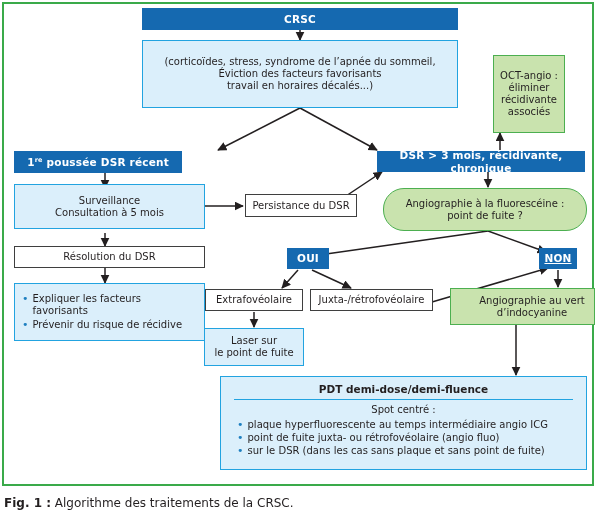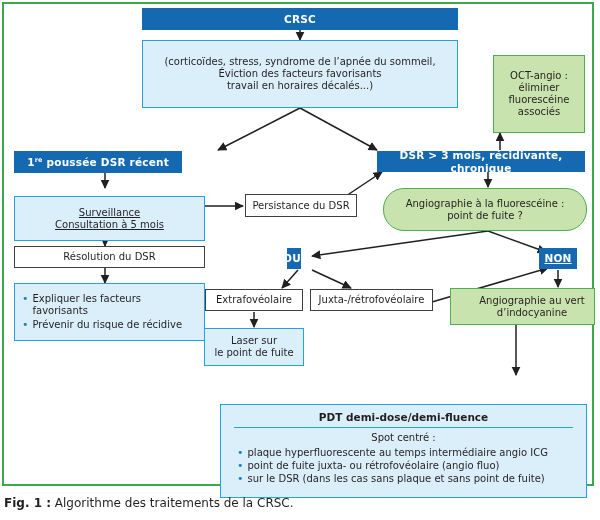--- a/index.html
+++ b/index.html
@@ -66,38 +66,38 @@
 <div class="node blue-hdr" style="left:142px;top:8px;width:316px;height:22px;">
   <span>CRSC</span>
 </div>
 
 <div class="node lightblue" style="left:142px;top:40px;width:316px;height:68px;">
   <span>(corticoïdes, stress, syndrome de l’apnée du sommeil,</span>
   <span>Éviction des facteurs favorisants</span>
   <span>travail en horaires décalés...)</span>
 </div>
 
-<div class="node green" style="left:493px;top:55px;width:92px;height:78px;">
+<div class="node green" style="left:493px;top:55px;width:72px;height:78px;">
   <span>OCT-angio :</span>
   <span>éliminer</span>
-  <span>fluorescéine</span>
+  <span>récidivante</span>
   <span>associés</span>
 </div>
 
 <div class="node blue-hdr" style="left:14px;top:151px;width:168px;height:22px;">
   <span>
     <span>1</span><span class="sup">re</span><span> poussée DSR récent</span>
   </span>
 </div>
 
 <div class="node blue-hdr" style="left:377px;top:151px;width:208px;height:21px;">
   <span>DSR &gt; 3 mois, récidivante, chronique</span>
 </div>
 
-<div class="node lightblue" style="left:14px;top:196px;width:191px;height:45px;text-decoration:underline;">
+<div class="node lightblue" style="left:14px;top:184px;width:191px;height:45px;">
   <span>Surveillance</span>
   <span>Consultation à 5 mois</span>
 </div>
 
 <div class="node white" style="left:245px;top:194px;width:112px;height:23px;">
   <span>Persistance du DSR</span>
 </div>
 
 <div class="node green" style="left:383px;top:188px;width:204px;height:43px;border-radius:21px;">
   <span>Angiographie à la fluorescéine :</span>
@@ -112,21 +112,21 @@
   <div class="bul">
     <span class="dot">•</span>
     <span>Expliquer les facteurs favorisants</span>
   </div>
   <div class="bul">
     <span class="dot">•</span>
     <span>Prévenir du risque de récidive</span>
   </div>
 </div>
 
-<div class="node blue-hdr" style="left:287px;top:248px;width:14px;height:21px;">
+<div class="node blue-hdr" style="left:287px;top:248px;width:42px;height:21px;">
   <span>OUI</span>
 </div>
 
 <div class="node blue-hdr" style="left:539px;top:248px;width:38px;height:21px;text-decoration:underline;">
   <span>NON</span>
 </div>
 
 <div class="node white" style="left:205px;top:289px;width:98px;height:22px;">
   <span>Extrafovéolaire</span>
 </div>
@@ -138,21 +138,21 @@
 <div class="node green" style="left:450px;top:288px;width:145px;height:37px;padding-left:19px;">
   <span>Angiographie au vert</span>
   <span>d’indocyanine</span>
 </div>
 
 <div class="node lightblue" style="left:204px;top:328px;width:100px;height:38px;">
   <span>Laser sur</span>
   <span>le point de fuite</span>
 </div>
 
-<div class="node lightblue" style="left:220px;top:376px;width:367px;height:94px;justify-content:flex-start;padding-top:4px;margin-top:28px;">
+<div class="node lightblue" style="left:220px;top:376px;width:367px;height:94px;justify-content:flex-start;padding-top:4px;">
   <div class="pdt-title">PDT demi-dose/demi-fluence</div>
   <div class="pdt-rule"></div>
   <div class="pdt-sub">Spot centré :</div>
   <div class="pdt-list">
     <div class="bul">
       <span class="dot">•</span>
       <span>plaque hyperfluorescente au temps intermédiaire angio ICG</span>
     </div>
     <div class="bul">
       <span class="dot">•</span>

